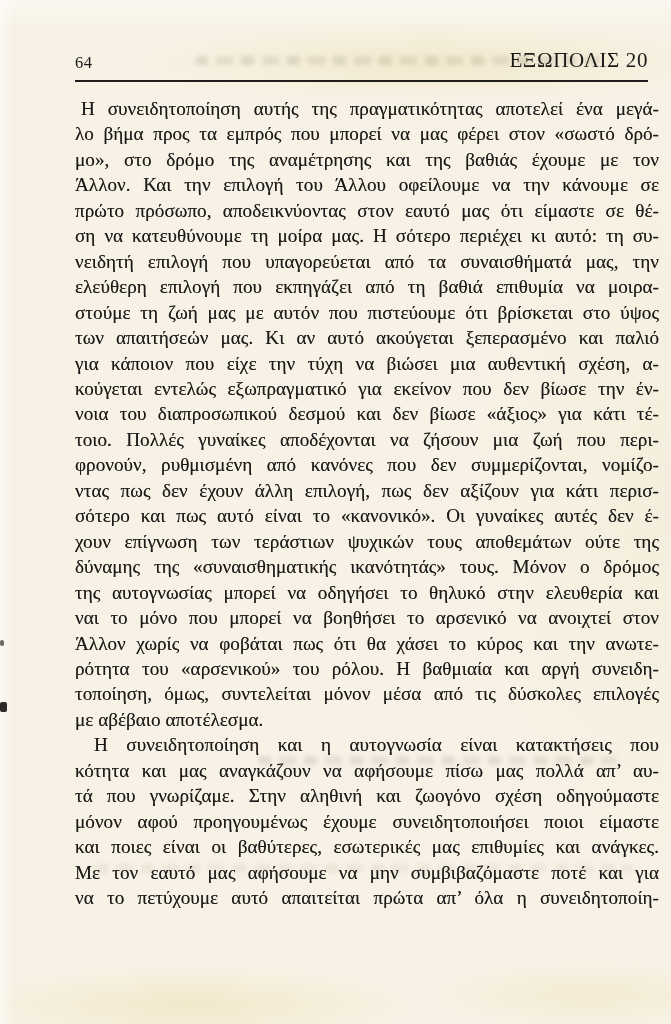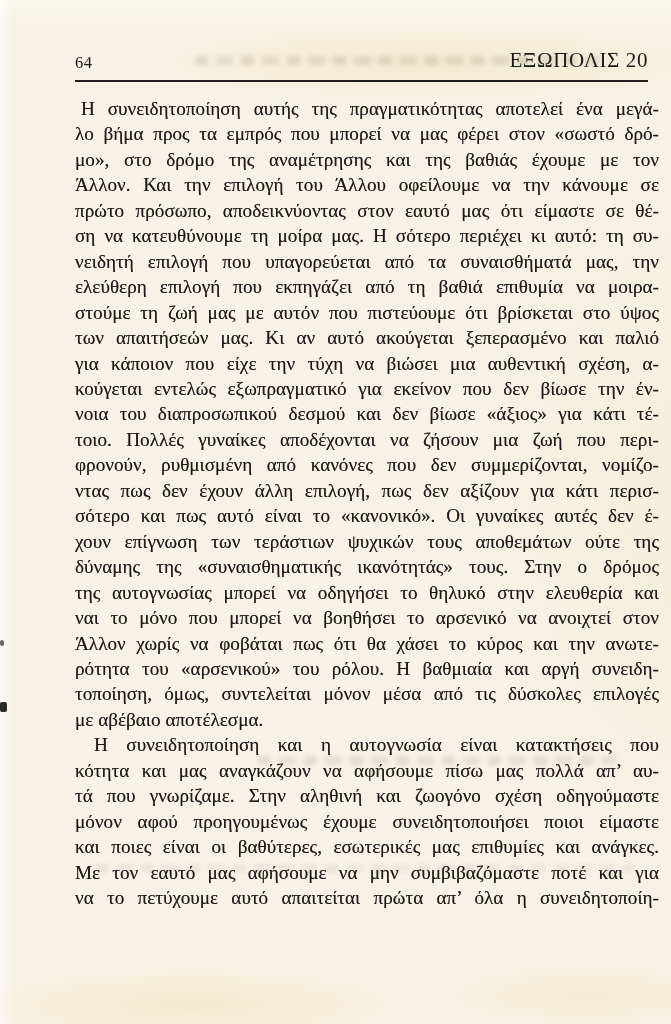--- a/index.html
+++ b/index.html
@@ -85,21 +85,21 @@
         <div class="line">στούμε τη ζωή μας με αυτόν που πιστεύουμε ότι βρίσκεται στο ύψος</div>
         <div class="line">των απαιτήσεών μας. Κι αν αυτό ακούγεται ξεπερασμένο και παλιό</div>
         <div class="line">για κάποιον που είχε την τύχη να βιώσει μια αυθεντική σχέση, α-</div>
         <div class="line">κούγεται εντελώς εξωπραγματικό για εκείνον που δεν βίωσε την έν-</div>
         <div class="line">νοια του διαπροσωπικού δεσμού και δεν βίωσε «άξιος» για κάτι τέ-</div>
         <div class="line">τοιο. Πολλές γυναίκες αποδέχονται να ζήσουν μια ζωή που περι-</div>
         <div class="line">φρονούν, ρυθμισμένη από κανόνες που δεν συμμερίζονται, νομίζο-</div>
         <div class="line">ντας πως δεν έχουν άλλη επιλογή, πως δεν αξίζουν για κάτι περισ-</div>
         <div class="line">σότερο και πως αυτό είναι το «κανονικό». Οι γυναίκες αυτές δεν έ-</div>
         <div class="line">χουν επίγνωση των τεράστιων ψυχικών τους αποθεμάτων ούτε της</div>
-        <div class="line">δύναμης της «συναισθηματικής ικανότητάς» τους. Στην ο δρόμος</div>
+        <div class="line">δύναμης της «συναισθηματικής ικανότητάς» τους. Μόνον ο δρόμος</div>
         <div class="line">της αυτογνωσίας μπορεί να οδηγήσει το θηλυκό στην ελευθερία και</div>
         <div class="line">ναι το μόνο που μπορεί να βοηθήσει το αρσενικό να ανοιχτεί στον</div>
         <div class="line">Άλλον χωρίς να φοβάται πως ότι θα χάσει το κύρος και την ανωτε-</div>
         <div class="line">ρότητα του «αρσενικού» του ρόλου. Η βαθμιαία και αργή συνειδη-</div>
         <div class="line">τοποίηση, όμως, συντελείται μόνον μέσα από τις δύσκολες επιλογές</div>
         <div class="line last-left">με αβέβαιο αποτέλεσμα.</div>
       </div>
       <div class="para indented">
         <div class="line">Η συνειδητοποίηση και η αυτογνωσία είναι κατακτήσεις που</div>
         <div class="line">κότητα και μας αναγκάζουν να αφήσουμε πίσω μας πολλά απ’ αυ-</div>

